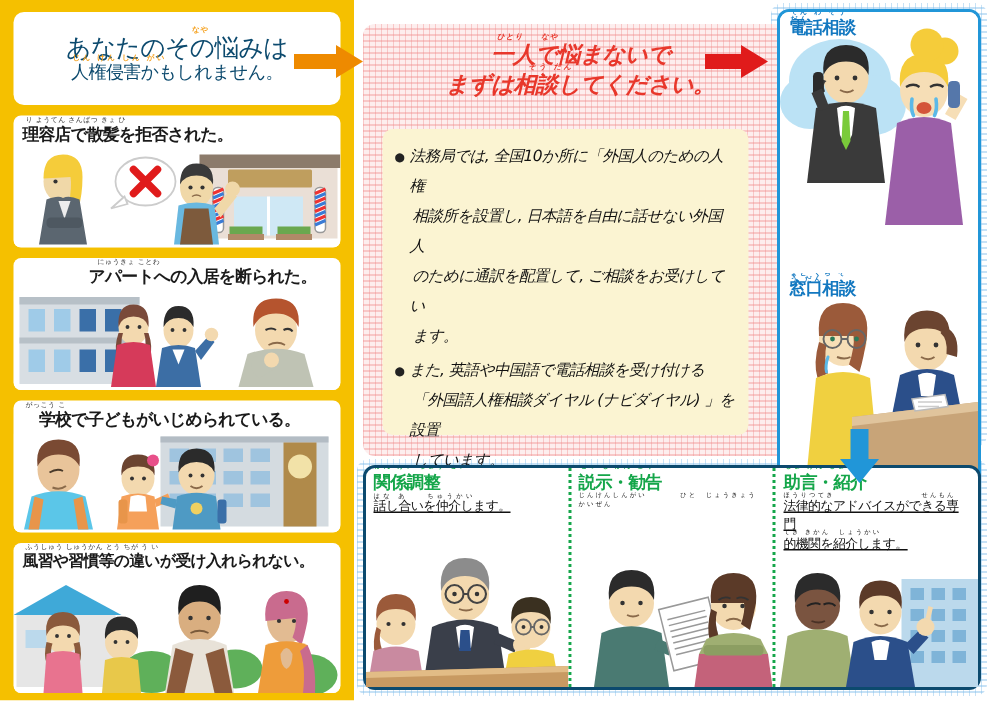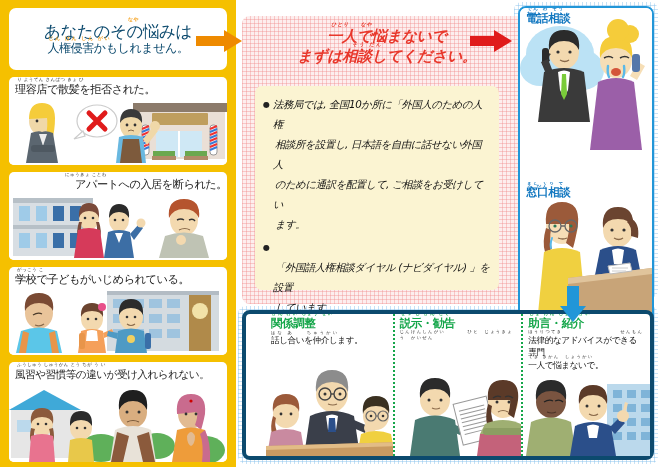--- a/index.html
+++ b/index.html
@@ -47,23 +47,23 @@
   .case-card {
     background: #ffffff;
     border-radius: 5px;
     margin-top: 7px;
     height: 88px;
     overflow: hidden;
     position: relative;
   }
   .case-label {
     font-size: 11.2px;
-    font-weight: normal;
+    font-weight: bold;
     color: #1a1a1a;
-    padding: 5px 0 2px 6px;
+    padding: 5px 16px 2px 6px;
     white-space: nowrap;
     letter-spacing: -0.5px;
     line-height: 1;
   }
   .case-art {
     position: absolute;
     left: 0; right: 0; bottom: 0;
     height: 66px;
     overflow: hidden;
   }
@@ -156,26 +156,25 @@
     letter-spacing: -0.4px;
     z-index: 5;
     line-height: 1;
   }
 
   
   .green-panel {
     position: absolute;
     left: 6px; top: 310px;
     width: 412px; height: 150px;
-    border: 4px solid #0c4a6e;
+    border: 2px solid #0c4a6e;
     border-radius: 8px;
     box-sizing: border-box;
     background: #ffffff;
     display: flex;
-    padding-left: 20px;
   }
   .gp-col {
     flex: 1 1 0;
     position: relative;
     overflow: hidden;
     padding: 4px 5px 0 5px;
     box-sizing: border-box;
   }
   .gp-col + .gp-col { border-left: 2px dotted #15A64A; }
   .gp-title {
@@ -184,20 +183,21 @@
     color: #15A64A;
     letter-spacing: -0.4px;
     line-height: 1;
     margin-bottom: 4px;
   }
   .gp-desc {
     font-size: 8.6px;
     color: #111;
     line-height: 1.5;
     letter-spacing: -0.4px;
+    text-decoration: underline;
   }
   .gp-art {
     position: absolute;
     left: 0; right: 0; bottom: 0;
     height: 86px;
   }
 
   
   .dot-bg {
     position: absolute;
@@ -320,21 +320,21 @@
         <path d="M160 44 q-4 10 4 14 l10 -6 q-5 -3 -6 -9 z" fill="#BFC3B4"></path>
         <circle cx="172" cy="46" r="5" fill="#F3D9AF"></circle>
         <path d="M168 26 q4 -2 7 0" stroke="#333" stroke-width="1.4" fill="none"></path>
         <path d="M180 26 q4 -2 6 1" stroke="#333" stroke-width="1.4" fill="none"></path>
         <path d="M170 36 q6 -3 11 0" stroke="#8a6a4a" stroke-width="1.2" fill="none"></path>
       </svg>
     </div>
   </div>
 
   <div class="case-card">
-    <div style="position:relative;">
+    <div style="position:relative;text-align:center;">
       <div style="position:absolute;left:8px;top:0px;font-size:4.6px;color:#333;letter-spacing:.3px;">がっこう  こ</div>
       <div class="case-label" style="padding-top:7px;">学校で子どもがいじめられている。</div>
     </div>
     <div class="case-art">
       <svg width="218" height="66" viewBox="0 0 218 66">
         <rect x="0" y="0" width="218" height="66" fill="#fff"></rect>
 
         <rect x="98" y="2" width="112" height="60" fill="#D4DBE0"></rect>
         <rect x="98" y="2" width="112" height="4" fill="#B3BCC4"></rect>
         <g fill="#9FC4DF">
@@ -464,21 +464,21 @@
         <span class="btxt">
           <span>法務局では, 全国10か所に「外国人のための人権</span><br>
           <span style="padding-left:2px">相談所を設置し, 日本語を自由に話せない外国人</span><br>
           <span style="padding-left:2px">のために通訳を配置して, ご相談をお受けしてい</span><br>
           <span style="padding-left:2px">ます。</span>
         </span>
       </div>
       <div class="bullet">
         <span class="dot">●</span>
         <span class="btxt">
-          <br>
+          <span>また, 英語や中国語で電話相談を受け付ける</span><br>
           <span style="padding-left:2px">「外国語人権相談ダイヤル (ナビダイヤル) 」を設置</span><br>
           <span style="padding-left:2px">しています。</span>
         </span>
       </div>
       <div class="bullet">
         <span class="dot">●</span>
         <span class="btxt">
           <span>あなたの悩みの解決のため, 最善の方法を一緒に</span><br>
           <span style="padding-left:2px">考えます。</span>
         </span>
@@ -687,21 +687,21 @@
         <span>助言・紹介</span>
       </div>
       <div class="gp-desc">
         <span style="position:relative;display:block;">
           <span style="position:absolute;left:0px;top:-5px;font-size:4.2px;letter-spacing:1.4px;">ほうりつてき</span>
           <span style="position:absolute;left:92px;top:-5px;font-size:4.2px;letter-spacing:1.4px;">せんもん</span>
           <span>法律的なアドバイスができる専門</span>
         </span>
         <span style="position:relative;display:block;">
           <span style="position:absolute;left:0px;top:-5px;font-size:4.2px;letter-spacing:1.4px;">てき きかん　しょうかい</span>
-          <span>一人で悩まないで。</span>
+          <span>的機関を紹介します。</span>
         </span>
       </div>
       <div class="gp-art">
         <svg width="135" height="86" viewBox="0 0 135 86">
           <rect x="0" y="0" width="135" height="86" fill="#fff"></rect>
 
           <rect x="84" y="14" width="51" height="72" fill="#BBD9EC"></rect>
           <g fill="#7FB4D8">
             <rect x="90" y="20" width="9" height="8"></rect>
               <rect x="104" y="20" width="9" height="8"></rect>

